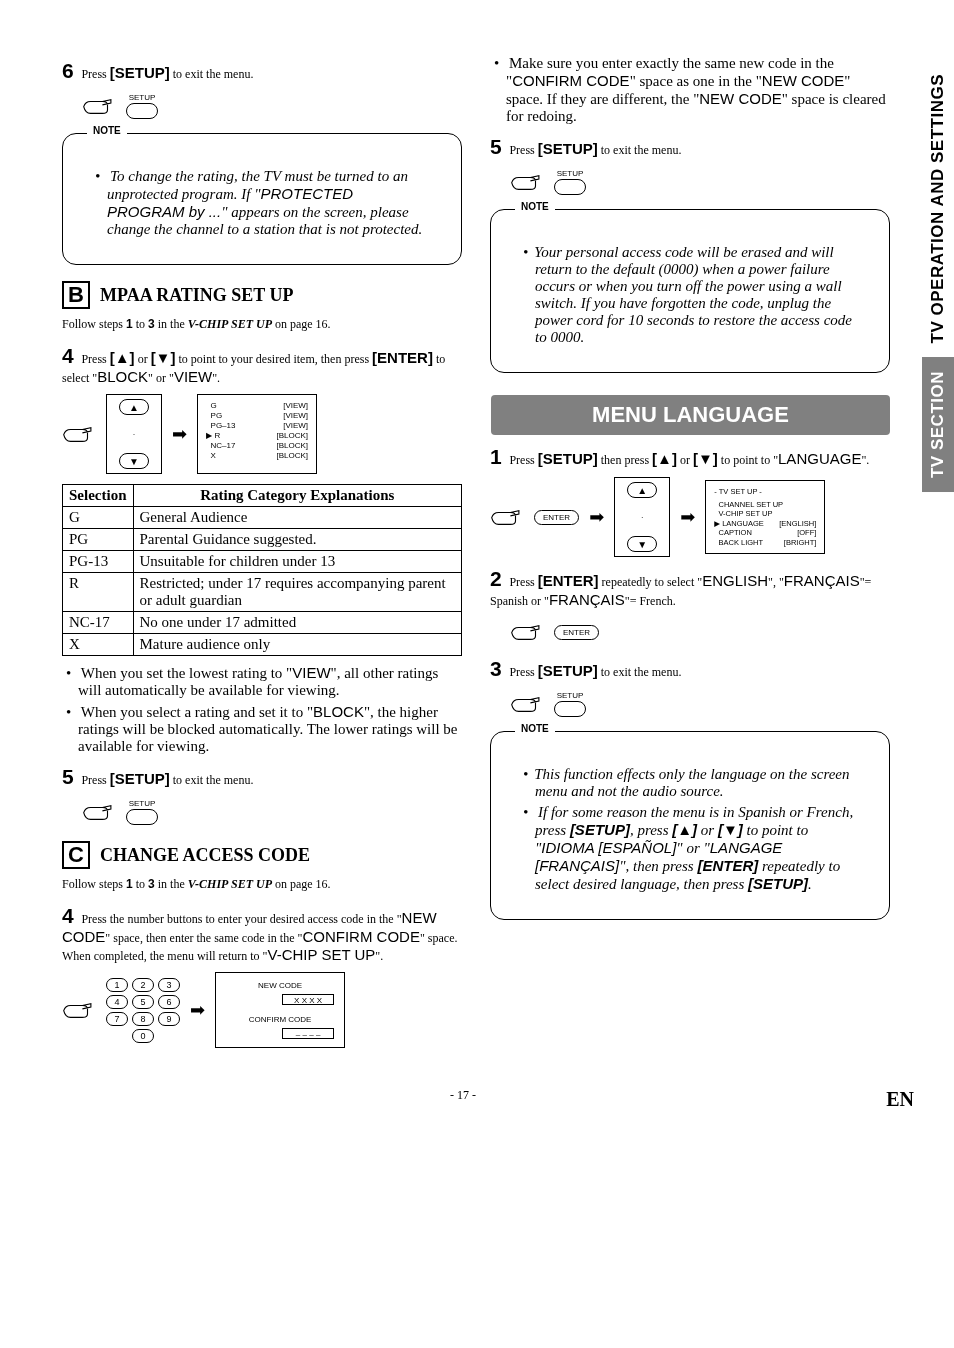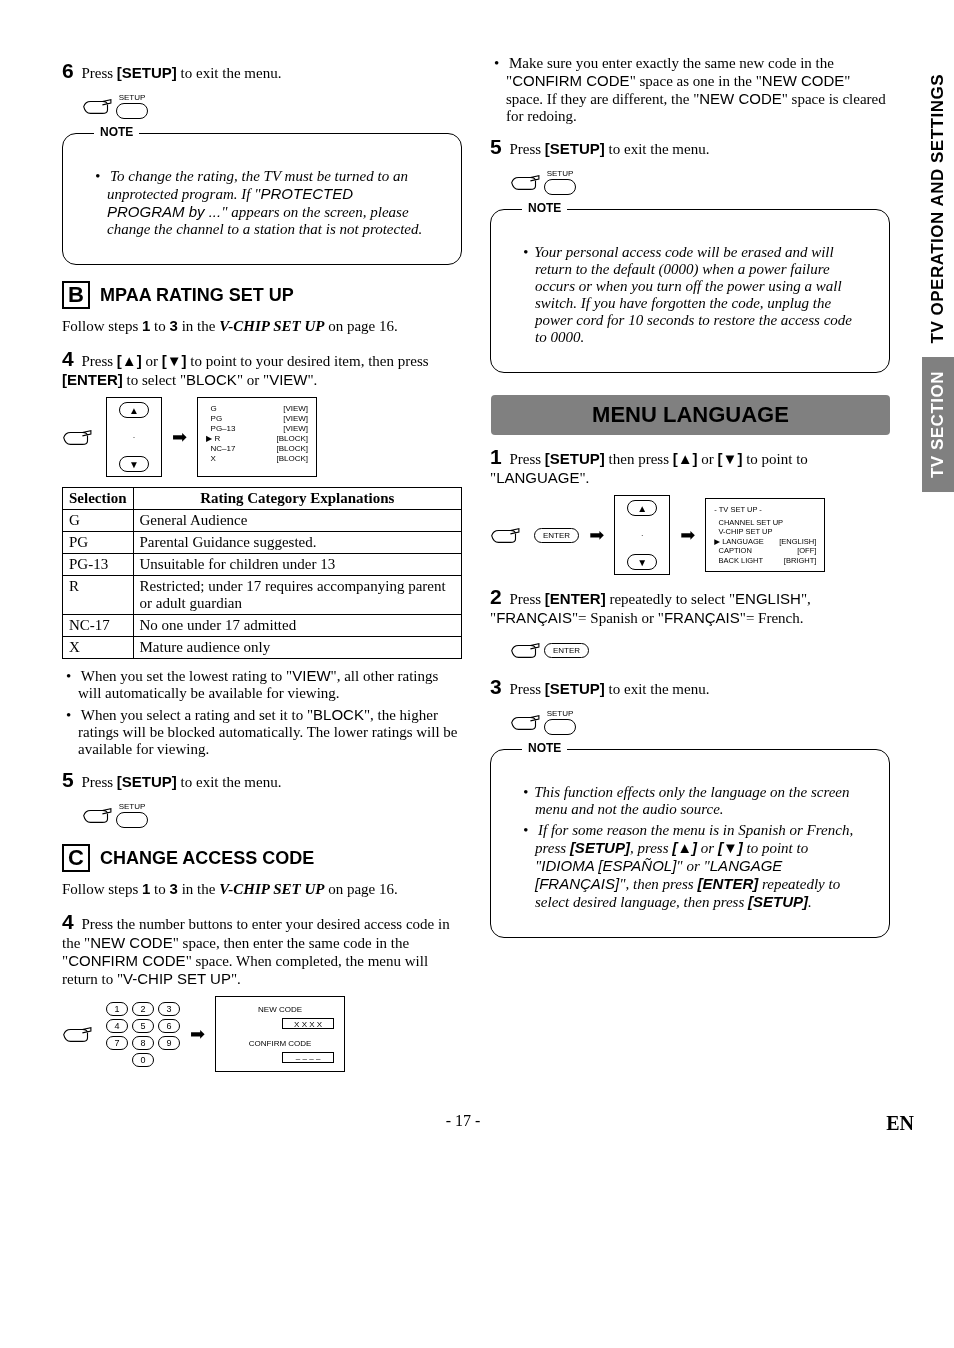--- a/index.html
+++ b/index.html
@@ -46,30 +46,30 @@
     margin: 4px 0 8px 0;
   }
   .step-num {
     font-family: Arial, Helvetica, sans-serif;
     font-weight: bold;
     font-size: 21px;
     margin-right: 4px;
   }
   .running {
     font-family: "Times New Roman", Times, serif;
-    font-size: 15px;
+    font-size: 12px;
   }
   .sans { font-family: Arial, Helvetica, sans-serif; }
   .bold { font-weight: bold; }
   .indent { margin-left: 22px; }
   .remote-row {
     display: flex;
     align-items: center;
     margin: 2px 0 10px 20px;
-    gap: 0;
+    gap: 10px;
   }
   .hand-icon svg { width: 34px; height: 26px; }
   .btn-oval {
     border: 1.2px solid #000;
     border-radius: 10px;
     width: 32px; height: 16px;
     position: relative;
   }
   .btn-label-top {
     font-family: Arial, Helvetica, sans-serif;
@@ -86,22 +86,21 @@
     position: relative;
   }
   .note-title {
     position: absolute;
     top: -9px;
     left: 24px;
     background: #fff;
     padding: 0 6px;
     font-family: Arial, Helvetica, sans-serif;
     font-weight: bold;
-    font-size: 12px;
-    margin-left: 7px;
+    font-size: 10px;
   }
   .note-line::before, ul.note-lines > li::before {
     content: "•";
     margin-right: 6px;
   }
   ul.note-lines { list-style: none; padding: 0 0 0 4px; margin: 16px; font-style: italic; }
   ul.note-lines > li { margin-bottom: 4px; text-indent: -12px; padding-left: 12px; }
   .section-head {
     display: flex;
     align-items: center;
@@ -109,27 +108,27 @@
     margin: 14px 0 8px 0;
   }
   .section-letter {
     border: 2.5px solid #000;
     width: 28px; height: 28px;
     display: flex; align-items: center; justify-content: center;
     font-family: Arial, Helvetica, sans-serif;
     font-weight: bold; font-size: 22px;
   }
   .section-title {
-    font-family: Liberation Sans, sans-serif;
+    font-family: Liberation Serif, serif;
     font-weight: bold;
     font-size: 18px;
   }
   .banner {
     background: #808080;
-    color: #000000;
+    color: #ffffff;
     font-family: Arial, Helvetica, sans-serif;
     font-weight: bold;
     font-size: 22px;
     text-align: center;
     padding: 7px 0;
     border-radius: 4px;
     margin: 22px 0 10px 1px;
   }
   .diagram-row {
     display: flex;
@@ -223,21 +222,21 @@
     width: 52px; height: 11px;
     margin-left: auto;
     font-size: 8px;
     text-align:center;
     line-height:11px;
   }
   .footer {
     display:flex; justify-content:space-between;
     padding: 10px 40px 20px 40px;
   }
-  .footer .pg { font-family:"Times New Roman",serif; font-size:16px; margin:0 auto; }
+  .footer .pg { font-family:"Times New Roman",serif; font-size:12px; margin:0 auto; }
   .footer .en { font-family:"Times New Roman",serif; font-weight:bold; font-size:20px; }
 </style>
 </head>
 <body>
 
 <div class="page">
 
   <div class="col left">
 
     <div class="step">

